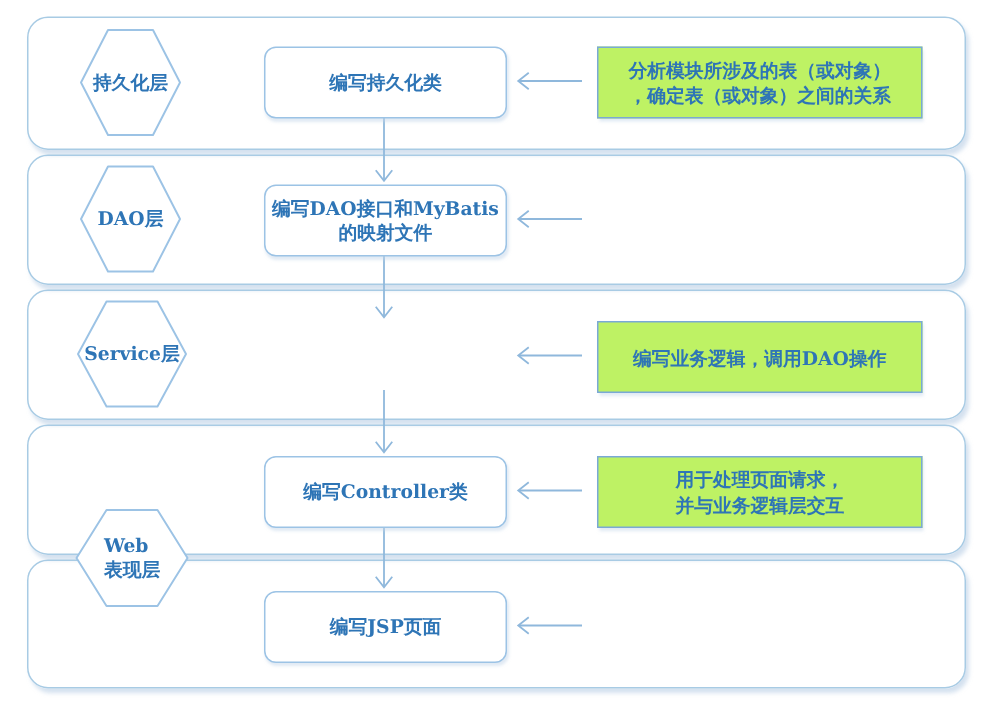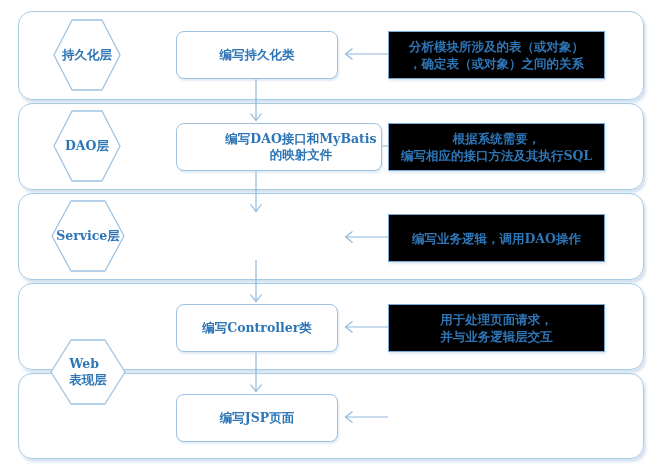--- a/index.html
+++ b/index.html
@@ -29,23 +29,23 @@
     position:absolute; left:176px; width:160px; height:46px;
     border:1.4px solid var(--box-border); border-radius:8px;
     background:#ffffff;
     box-shadow:1px 2px 2px var(--soft-shadow);
     display:flex; align-items:center; justify-content:center;
     text-align:center; color:var(--text);
     font-size:12.5px; font-weight:bold; line-height:16px;
     white-space:pre-line; z-index:3;
   }
   .note {
-    position:absolute; left:388px; width:215px; height:46px;
+    position:absolute; left:398px; width:215px; height:46px;
     border:1.3px solid var(--note-border);
-    background:#000000;
+    background:#bef264;
     box-shadow:1px 2px 2px var(--soft-shadow);
     display:flex; align-items:center; justify-content:center;
     text-align:center; color:var(--text);
     font-size:12.5px; font-weight:bold; line-height:17px;
     white-space:pre-line; z-index:3;
   }
   .hexlabel {
     position:absolute; transform:translate(-50%,-50%);
     color:var(--text); font-size:12.5px; font-weight:bold;
     line-height:16px; white-space:pre-line;
@@ -109,26 +109,24 @@
     </g>
   </svg>
 
   <div class="hexlabel" style="left:87px;top:55px;">持久化层</div>
   <div class="hexlabel" style="left:87px;top:146px;">DAO层</div>
   <div class="hexlabel" style="left:88px;top:236px;">Service层</div>
   <div class="hexlabel" style="left:88px;top:372px;">Web
 表现层</div>
 
   <div class="step" style="top:31px;">编写持久化类</div>
-  <div class="step" style="top:123px;padding-left:44px;">编写DAO接口和MyBatis
+  <div class="step" style="top:123px;">编写DAO接口和MyBatis
 的映射文件</div>
   <div class="step" style="top:304px;">编写Controller类</div>
   <div class="step" style="top:394px;">编写JSP页面</div>
 
   <div class="note" style="top:31px;">分析模块所涉及的表（或对象）
 ，确定表（或对象）之间的关系</div>
-  <div class="note" style="top:123px;">根据系统需要，
-编写相应的接口方法及其执行SQL</div>
   <div class="note" style="top:304px;">用于处理页面请求，
 并与业务逻辑层交互</div>
   <div class="note" style="top:214px;">编写业务逻辑，调用DAO操作</div>
 
 </div>
 
 </body></html>

